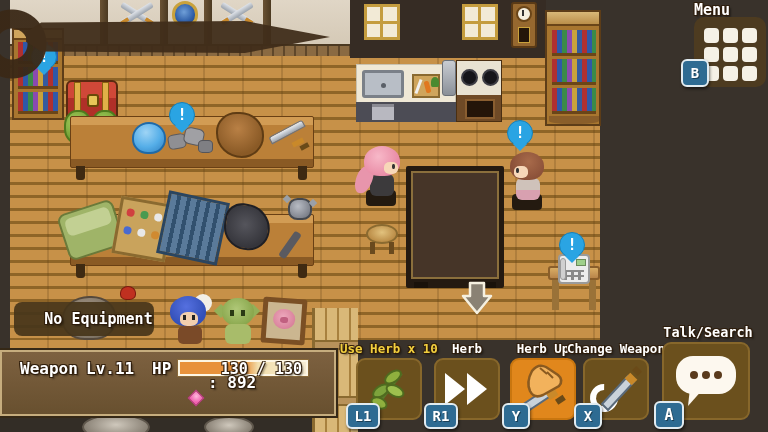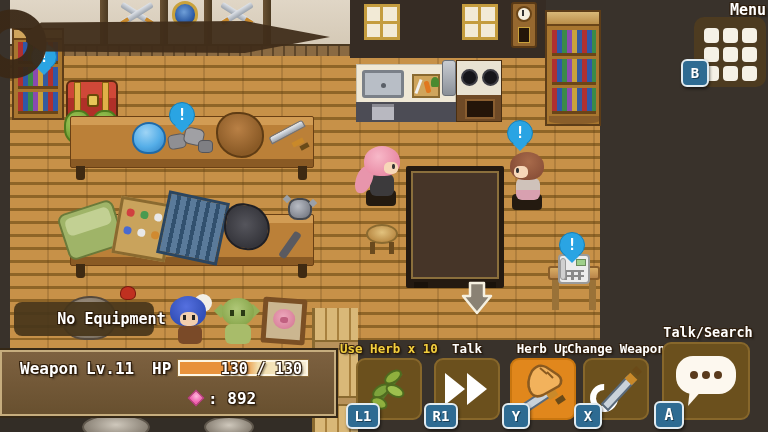--- a/index.html
+++ b/index.html
@@ -266,65 +266,65 @@
   </div>
   <div class="alert" style="left:559px;top:232px;">
     <div class="c"></div>
       <div class="t"></div>
       <span class="g">!</span>
   </div>
 
   <div style="left:-32px;top:0;width:88px;height:88px;z-index:20;background:radial-gradient(circle,rgba(0,0,0,0) 0 15px,rgba(58,40,22,.95) 16px 34px,rgba(0,0,0,0) 35px);"></div>
   <div style="left:26px;top:21px;width:304px;height:32px;z-index:20;background:rgba(64,45,26,.95);clip-path:polygon(0 35%,5% 5%,72% 0,100% 50%,72% 100%,5% 95%,0 65%);"></div>
 
-  <div class="otl glabel" style="left:694px;top:1px;width:72px;text-align:right;font-size:15px;">Menu</div>
+  <div class="otl glabel" style="left:694px;top:1px;width:72px;text-align:left;font-size:15px;">Menu</div>
   <div style="left:694px;top:17px;width:72px;height:70px;background:#4d3b20;border-radius:10px;z-index:20;">
     <div style="left:10px;top:11px;width:53px;height:53px;display:grid;grid-template-columns:repeat(3,15px);grid-template-rows:repeat(3,15px);gap:4px;position:absolute;">
       <i style="position:static;background:#f5f1e6;border-radius:4px;"></i>
         <i style="position:static;background:#f5f1e6;border-radius:4px;"></i>
         <i style="position:static;background:#f5f1e6;border-radius:4px;"></i>
       <i style="position:static;background:#f5f1e6;border-radius:4px;"></i>
         <i style="position:static;background:#f5f1e6;border-radius:4px;"></i>
         <i style="position:static;background:#f5f1e6;border-radius:4px;"></i>
       <i style="position:static;background:#f5f1e6;border-radius:4px;"></i>
         <i style="position:static;background:#f5f1e6;border-radius:4px;"></i>
         <i style="position:static;background:#f5f1e6;border-radius:4px;"></i>
     </div>
   </div>
   <div class="badge" style="left:681px;top:59px;width:28px;height:28px;">B</div>
 
   <div style="left:14px;top:302px;width:140px;height:34px;background:rgba(70,53,26,.92);border-radius:8px;z-index:20;">
-    <span class="otl" style="left:13px;top:8px;width:100%;text-align:center;font-size:15px;padding-left:29px;">No Equipment</span>
+    <span class="otl" style="left:0;top:8px;width:100%;text-align:center;font-size:15px;padding-left:29px;">No Equipment</span>
   </div>
 
   <div style="left:0;top:350px;width:336px;height:66px;z-index:22;background:linear-gradient(#7d6140,#68502f);border:2px solid #c6ad7e;box-shadow:0 0 0 2px #352816;">
     <span class="otl" style="left:18px;top:7px;font-size:16px;">Weapon</span>
     <span class="otl" style="left:84px;top:7px;font-size:16px;">Lv.11</span>
     <span class="otl" style="left:150px;top:7px;font-size:16px;">HP</span>
     <div style="left:176px;top:8px;width:130px;height:16px;background:#f7ecd2;border:2px solid #fdf6e4;box-shadow:0 0 0 1px #8a6a3a;">
       <div style="left: 0px; top: 0px; height: 100%; background: linear-gradient(90deg, rgb(232, 146, 60) 0px, rgb(232, 146, 60) 52%, rgb(242, 223, 174) 62%, rgb(247, 236, 210) 100%); width: 100%;"></div>
       <span class="otl" style="right:4px;top:-2px;font-size:15px;position:absolute;">130 / 130</span>
     </div>
     <div style="left:188px;top:40px;width:12px;height:12px;transform:rotate(45deg);background:radial-gradient(circle at 40% 35%,#ffb8dc,#ee5fae 70%);border:1px solid #c03a88;"></div>
-    <span class="otl" style="left:206px;top:37px;font-size:16px;">: 892</span>
+    <span class="otl" style="left:206px;top:21px;font-size:16px;">: 892</span>
   </div>
 
   <span class="otl albl" style="left: 340px; top: 341px; width: 92px; color: rgb(242, 207, 62);">Use Herb x 10</span>
   <div class="abtn" style="left:356px;top:358px;width:66px;height:62px;">
     <svg width="44" height="48" viewBox="0 0 44 48">
       <line x1="8" y1="42" x2="34" y2="8" stroke="#5a7a2a" stroke-width="4"></line>
       <ellipse cx="26" cy="12" rx="9" ry="5" fill="#8fb03e" stroke="#4f6b1f" stroke-width="2" transform="rotate(-35 26 12)"></ellipse>
       <ellipse cx="14" cy="26" rx="9" ry="5" fill="#7da33c" stroke="#4f6b1f" stroke-width="2" transform="rotate(-35 14 26)"></ellipse>
       <ellipse cx="28" cy="26" rx="9" ry="5" fill="#9ec04e" stroke="#4f6b1f" stroke-width="2" transform="rotate(25 28 26)"></ellipse>
       <ellipse cx="12" cy="38" rx="8" ry="5" fill="#8fb03e" stroke="#4f6b1f" stroke-width="2" transform="rotate(25 12 38)"></ellipse>
     </svg>
   </div>
   <div class="badge" style="left:346px;top:403px;width:34px;height:26px;">L1</div>
 
-  <span class="otl albl" style="left:431px;top:341px;width:72px;">Talk</span>
+  <span class="otl albl" style="left:431px;top:341px;width:72px;">Herb</span>
   <div class="abtn" style="left:434px;top:358px;width:66px;height:62px;">
     <svg width="48" height="36" viewBox="0 0 48 36">
       <polygon points="2,2 2,34 22,18" fill="#ffffff"></polygon>
       <polygon points="24,2 24,34 44,18" fill="#ffffff"></polygon>
     </svg>
   </div>
   <div class="badge" style="left:424px;top:403px;width:34px;height:26px;">R1</div>
 
   <span class="otl albl" style="left:505px;top:341px;width:76px;">Herb Up</span>
   <div class="abtn hl" style="left:510px;top:358px;width:66px;height:62px;">

